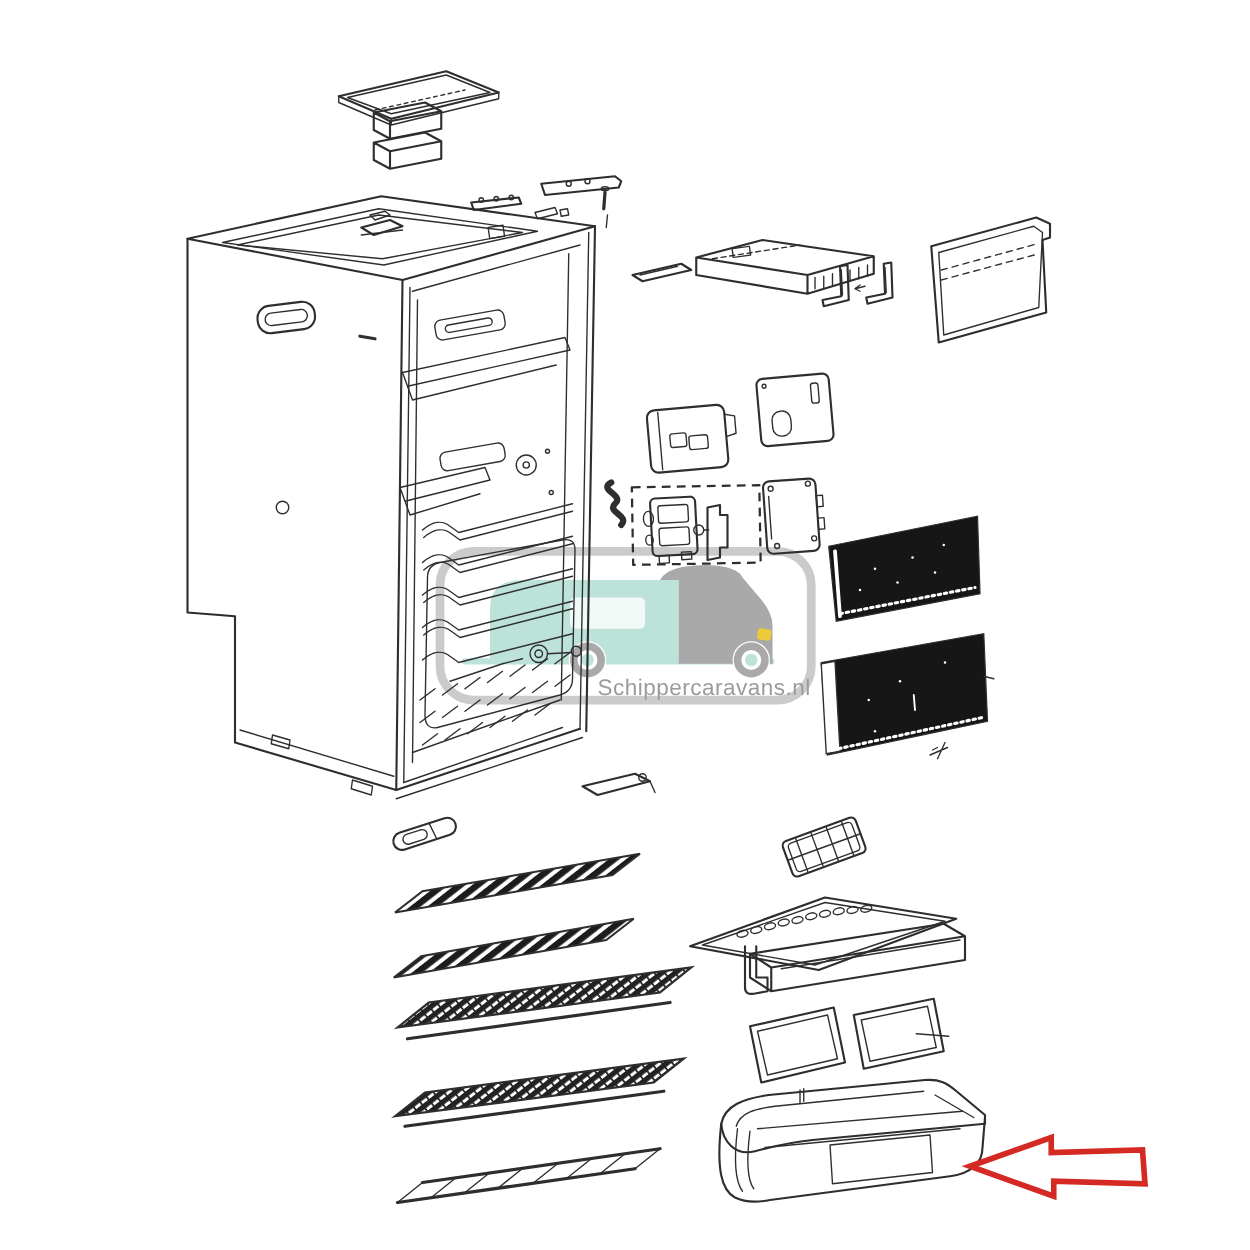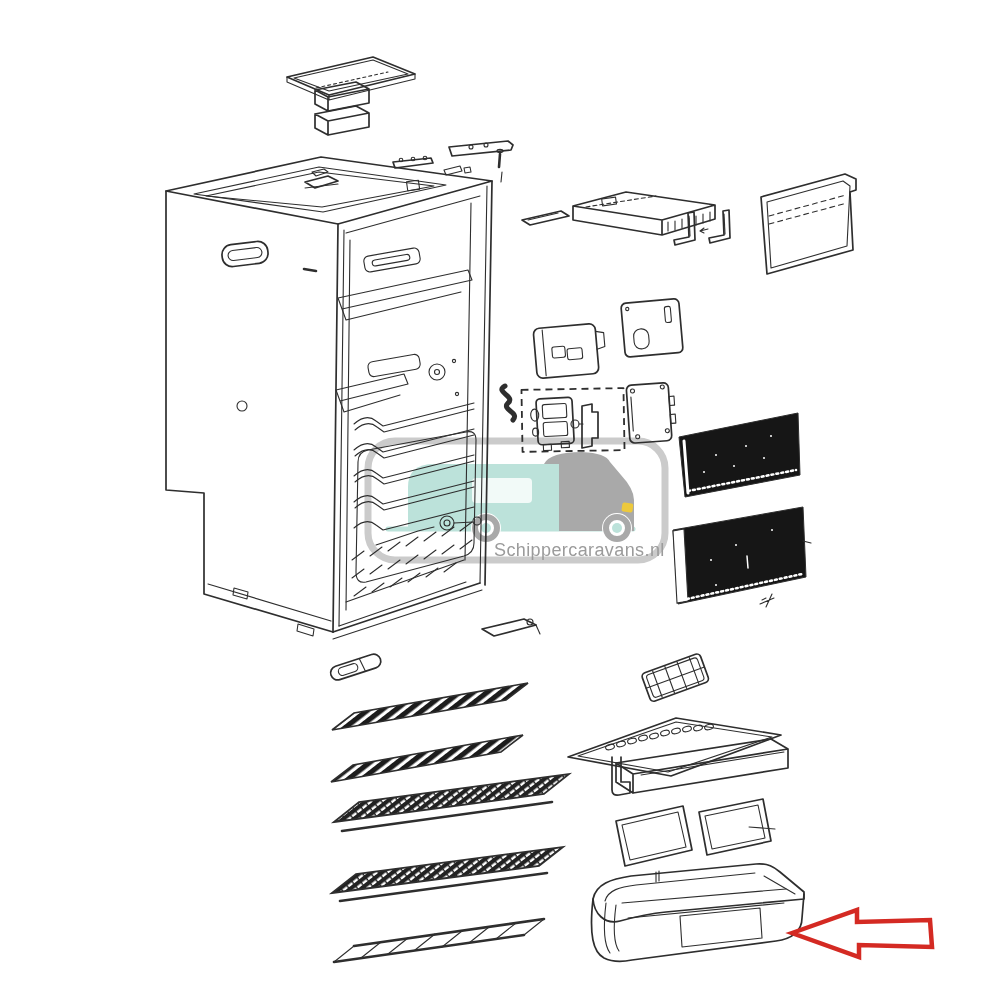--- a/index.html
+++ b/index.html
@@ -1,16 +1,16 @@
 <!DOCTYPE html>
 <html style="--bg: #ffffff; --line: #2e2e2e; --black-fill: #161616; --mint: #bce2da; --mint-light: #f2faf8; --wm-gray: #a9a9a9; --wm-border: #cbcbcb; --wm-text: #9b9b9b; --headlight: #edc93c; --arrow-red: #d42a23;"><head>
 <meta charset="utf-8">
 <style>
   html,body{margin:0;padding:0;background:var(--bg,#fff);width:1000px;height:1000px;overflow:hidden;}
-  .stage{width:808px;height:1000px;position:relative;background:var(--bg,#fff);padding-left:16px;}
+  .stage{width:808px;height:1000px;position:relative;background:var(--bg,#fff);}
   svg{display:block}
   .ln{fill:none;stroke:var(--line,#2e2e2e);stroke-width:1.7;stroke-linecap:round;stroke-linejoin:round}
   .ln2{fill:none;stroke:var(--line,#2e2e2e);stroke-width:1.1;stroke-linecap:round;stroke-linejoin:round}
   .ln3{fill:none;stroke:var(--line,#2e2e2e);stroke-width:2.6;stroke-linecap:round;stroke-linejoin:round}
   .blk{fill:var(--black-fill,#161616);stroke:var(--line,#2e2e2e);stroke-width:1}
   .wt{stroke:#ffffff;fill:none;stroke-linecap:round}
   .dsh{fill:none;stroke:var(--line,#2e2e2e);stroke-width:1.8;stroke-dasharray:7 5;stroke-linejoin:round}
   .wm-border{fill:none;stroke:var(--wm-border,#ccc);stroke-width:7}
   .wm-mint{fill:var(--mint,#bce2da)}
   .wm-gray{fill:var(--wm-gray,#a9a9a9)}

